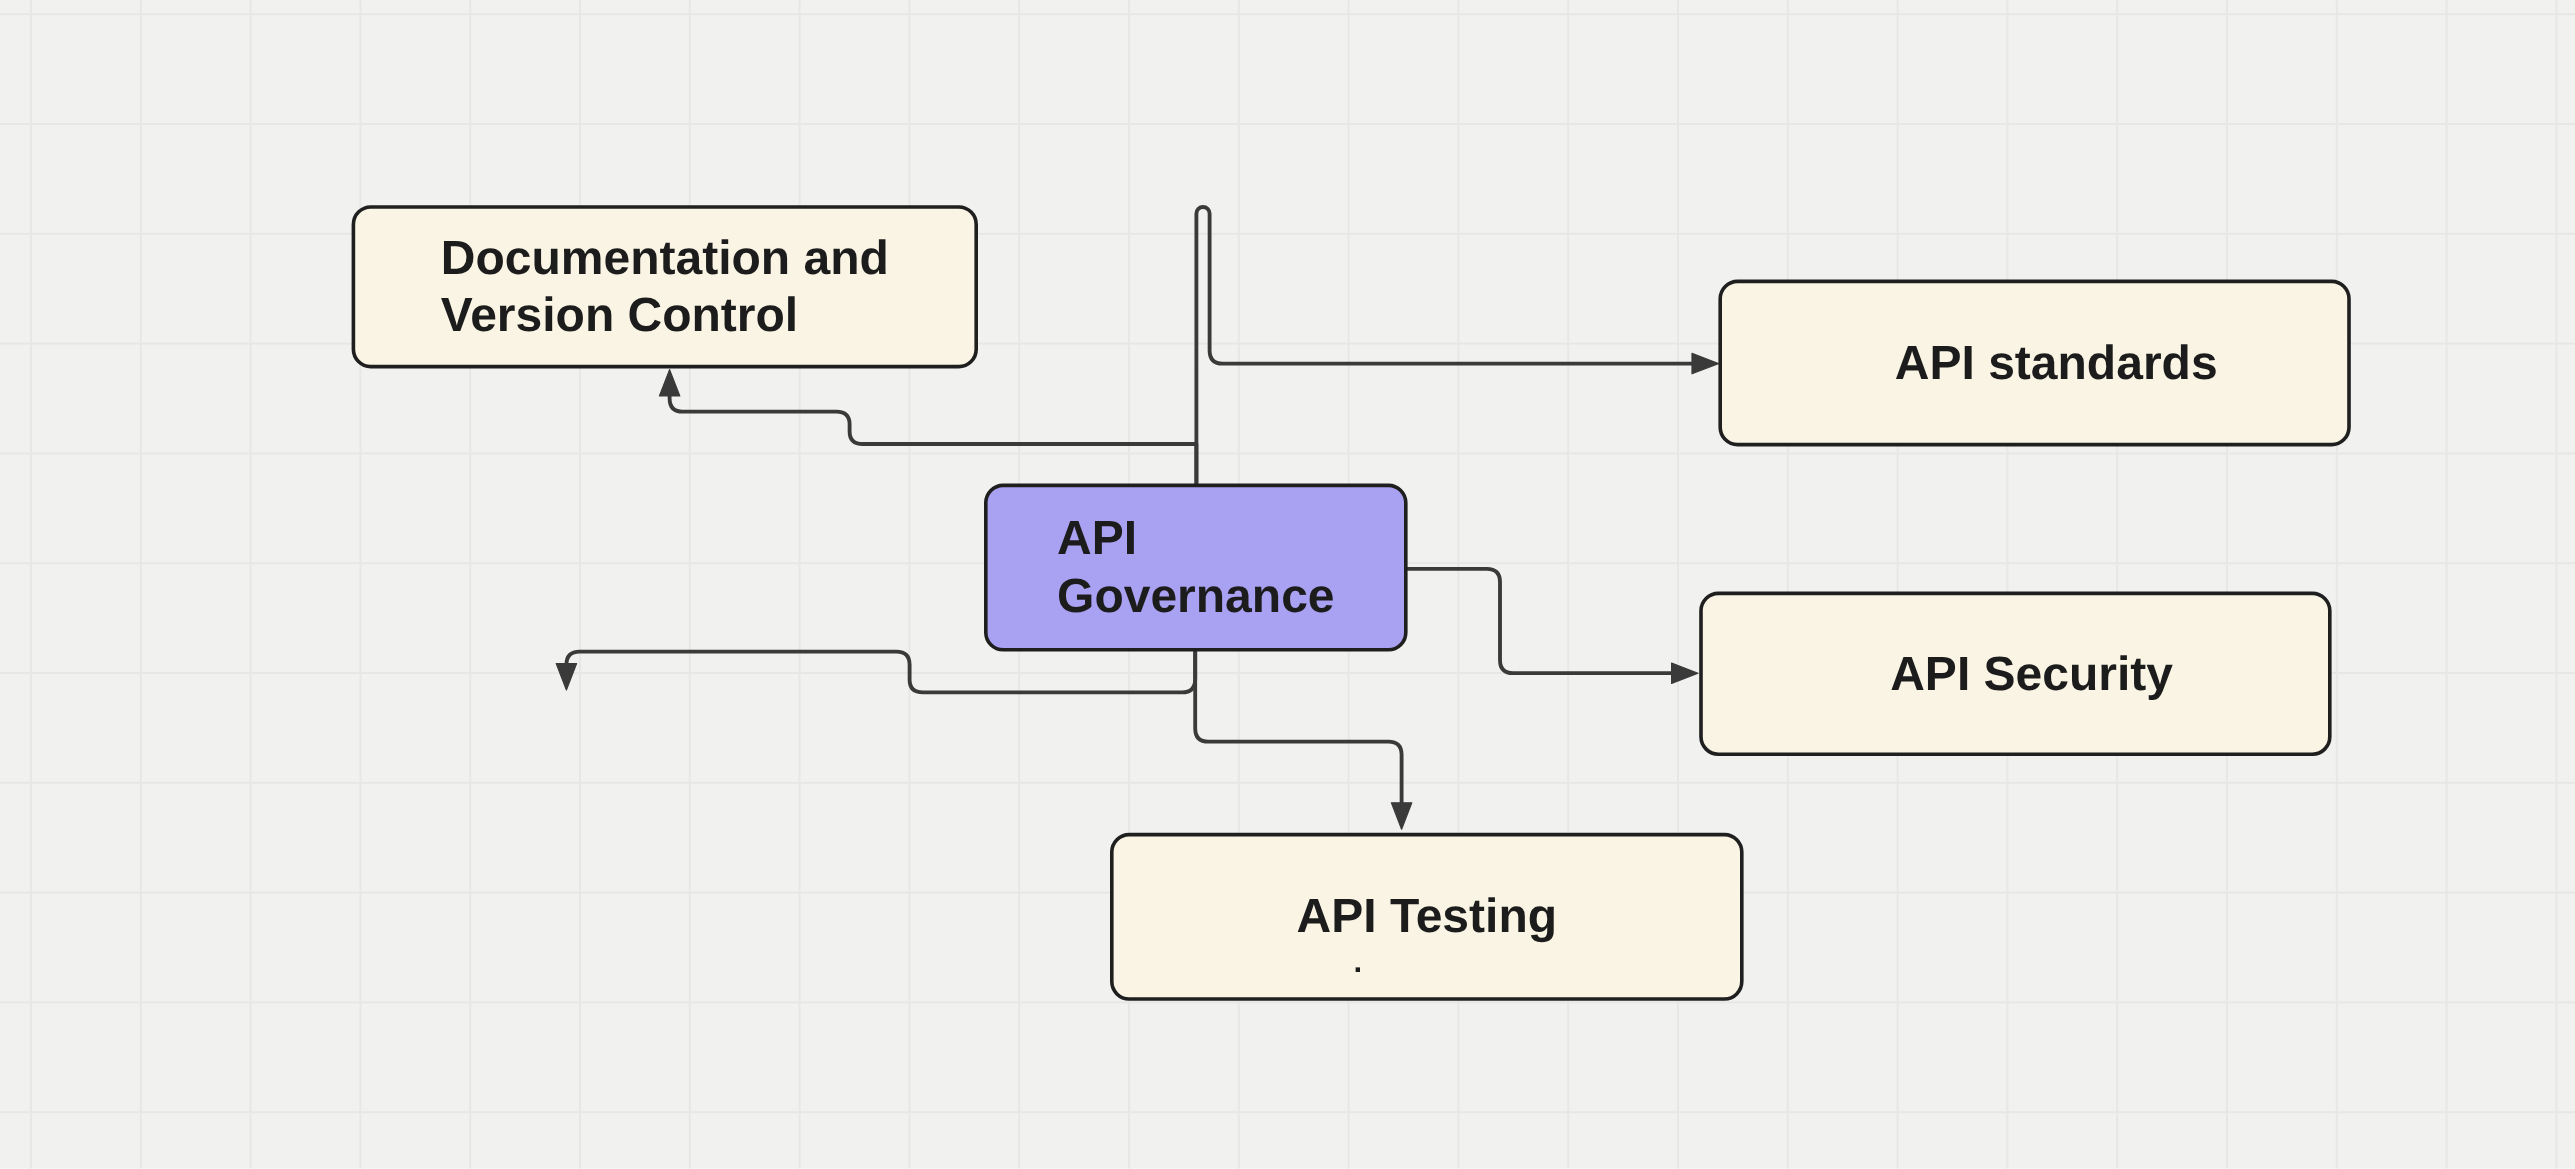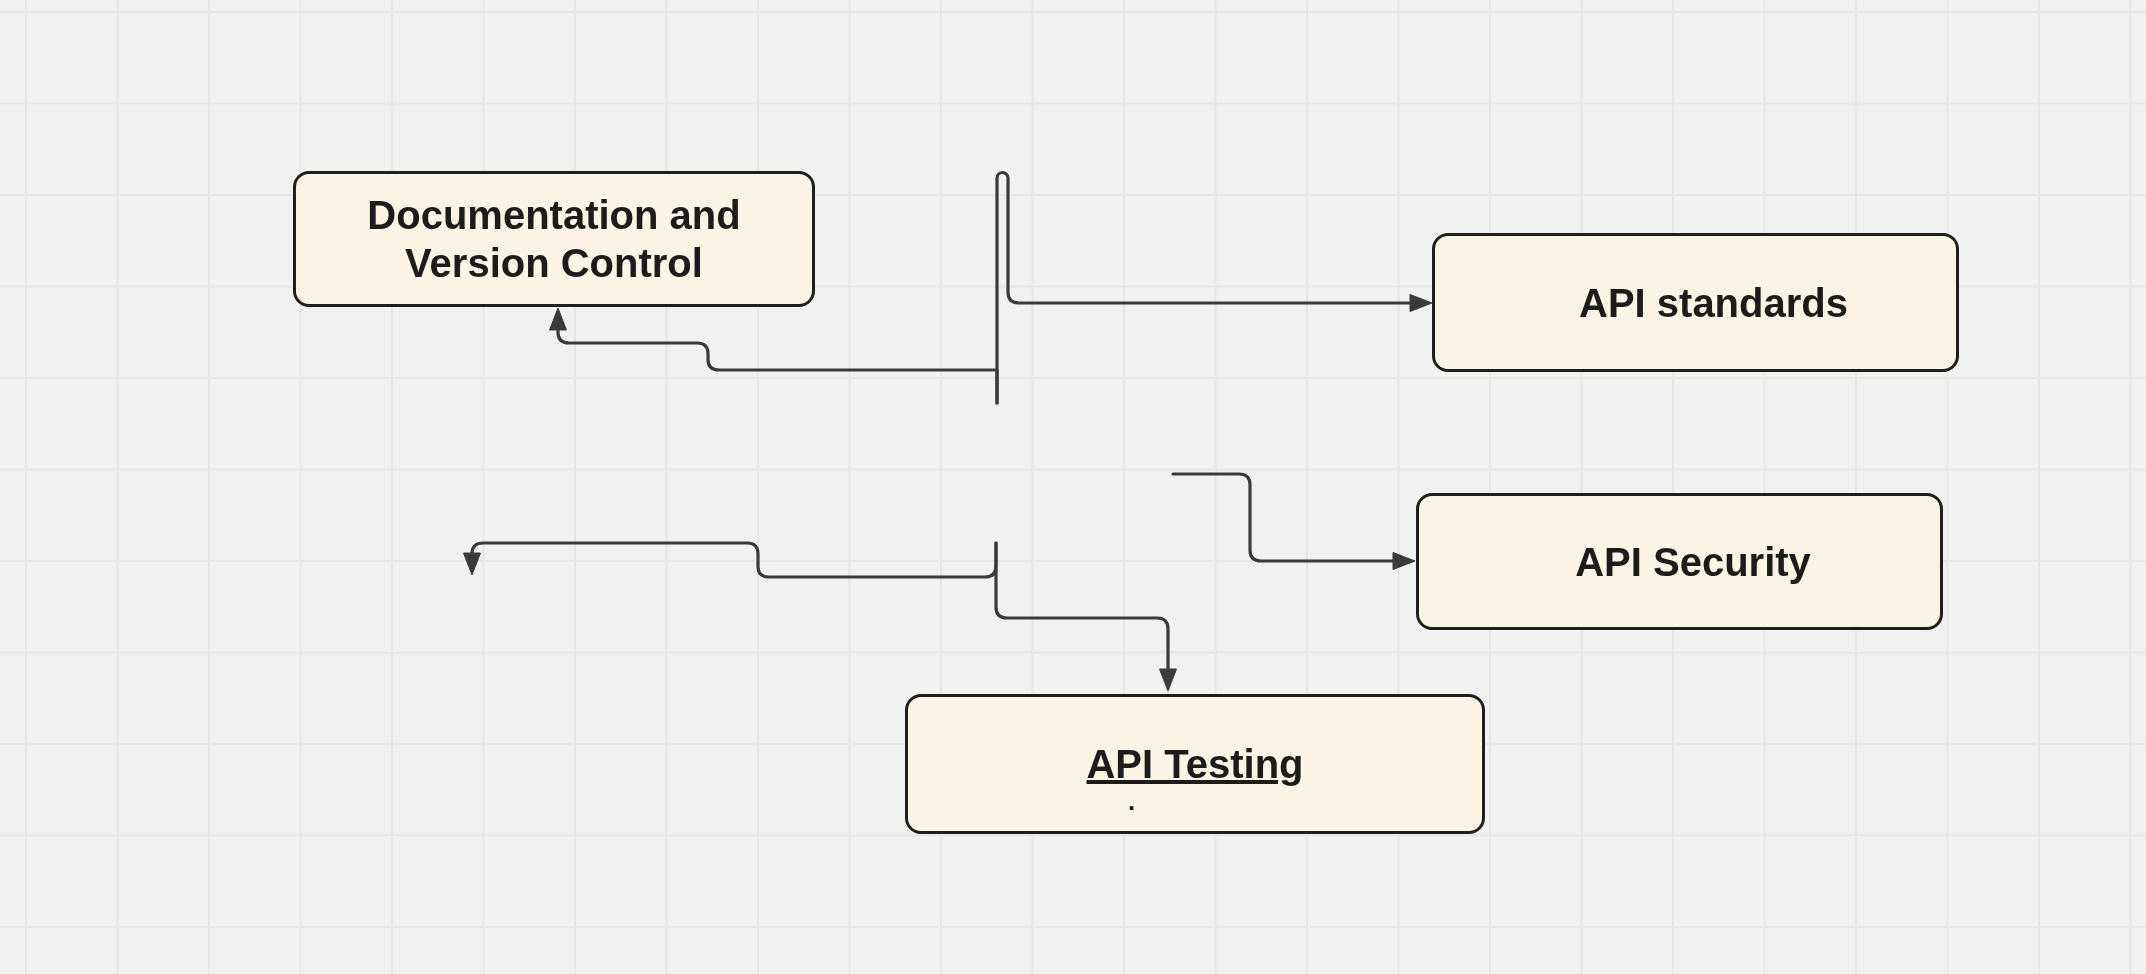--- a/index.html
+++ b/index.html
@@ -49,21 +49,20 @@
     display: flex;
     align-items: center;
     justify-content: center;
     background: var(--node-fill);
     border: 3px solid var(--node-stroke);
     border-radius: 16px;
     color: var(--text);
     font-weight: 700;
     font-size: 40px;
     line-height: 48px;
-    text-align: center;
     white-space: pre-line;
   }
   .node.central { background: var(--central-fill); }
   .node-label { white-space: pre-line; }
   .footnote-dot {
     position: absolute;
     left: 1128px;
     top: 788px;
     font-size: 26px;
     font-weight: 700;
@@ -106,25 +105,29 @@
 
   <div class="node" style="left:293px; top:171px; width:522px; height:136px;">
     <span class="node-label">Documentation and
 Version Control</span>
   </div>
 
   <div class="node" style="left:1432px; top:233px; width:527px; height:139px;padding-left:36px;">
     <span class="node-label">API standards</span>
   </div>
 
+  <div class="node central" style="left:820px; top:403px; width:353px; height:140px;">
+    <span class="node-label">API
+Governance</span>
+  </div>
 
   <div class="node" style="left:1416px; top:493px; width:527px; height:137px;padding-left:27px;">
     <span class="node-label">API Security</span>
   </div>
 
 
-  <div class="node" style="left:905px; top:694px; width:580px; height:140px;text-decoration:underline;">
+  <div class="node" style="left:925px; top:694px; width:528px; height:140px;">
     <span class="node-label">API Testing</span>
   </div>
 
   <span class="footnote-dot">.</span>
 
 </div>
 
 </body></html>

